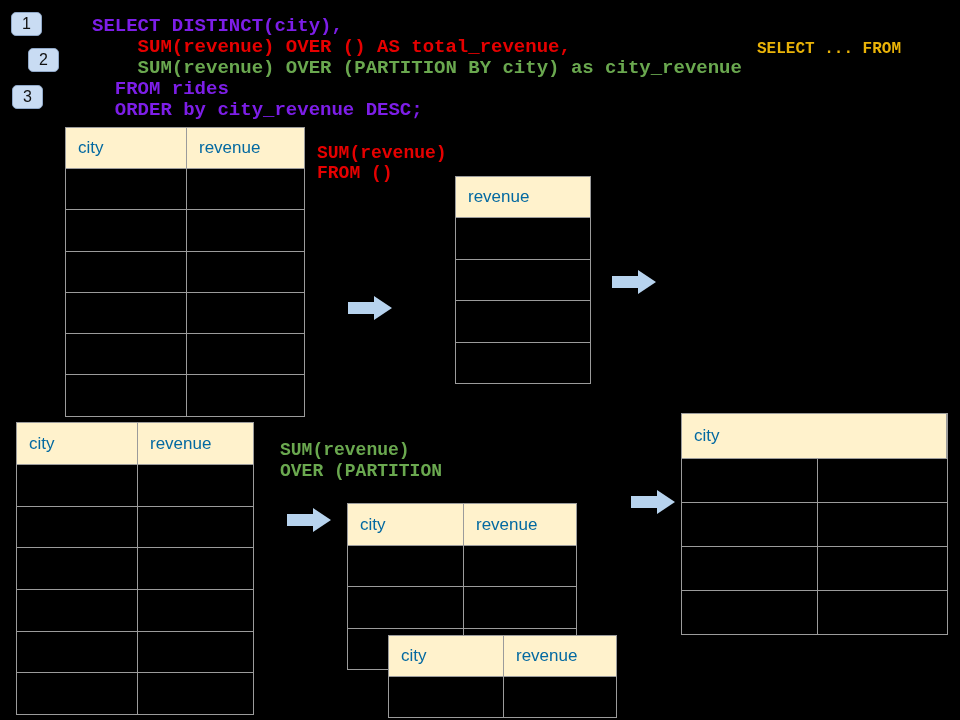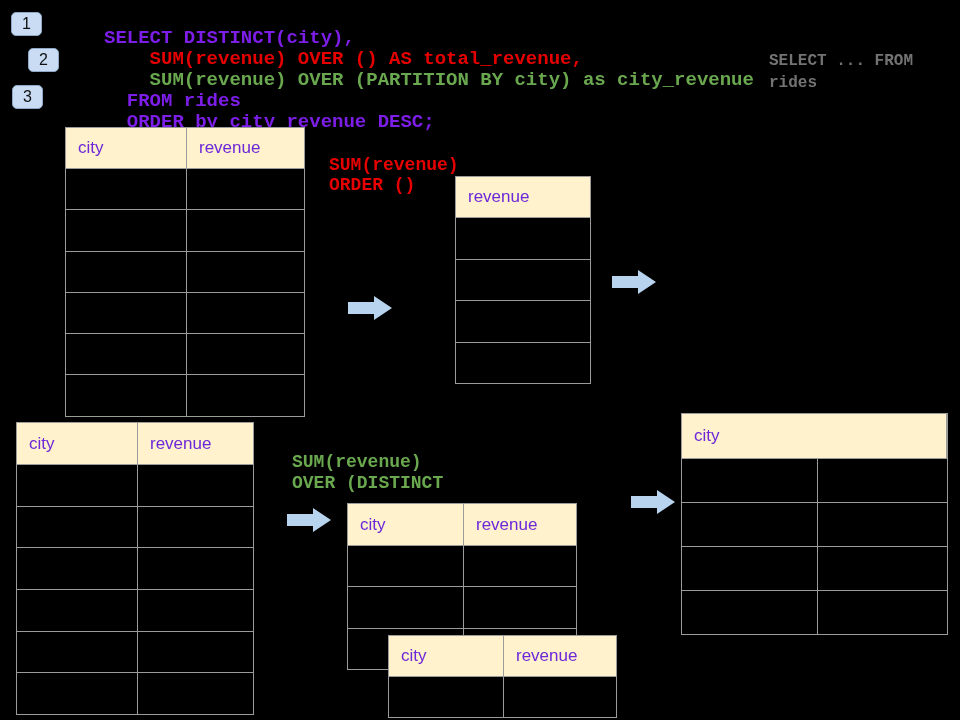--- a/index.html
+++ b/index.html
@@ -1,36 +1,36 @@
 <!DOCTYPE html>
 <html style="--purple: #7d1ee8; --red: #e60000; --green: #6aa84f; --arrow: #b7d3ee; --header_bg: #fff2cc; --table_border: #9b9b9b; --badge_bg: #c9dcf3; --badge_border: #90a8c8; --background: #000000;"><head>
 <meta charset="utf-8">
 <style>
   html,body{margin:0;padding:0;}
   body{position:relative;width:960px;height:720px;background:#000;overflow:hidden;
        font-family:"Liberation Sans",sans-serif;}
   
-  .codeblock{position:absolute;margin:16px;white-space:pre;
+  .codeblock{position:absolute;margin:4px;white-space:pre;
              font-family:"Liberation Mono",monospace;font-weight:bold;}
   #sql-code{left:88px;top:12px;font-size:19px;line-height:21px;}
   #ann-select-from{left:753px;top:34px;font-size:16px;line-height:22px;}
   #ann-total{left:313px;top:139px;font-size:18px;line-height:20px;}
   #ann-partition{left:276px;top:436px;font-size:18px;line-height:21px;}
   
   .badge{position:absolute;width:31px;height:24px;border-radius:5px;
          background:var(--badge_bg);border:1px solid var(--badge_border);
          display:flex;align-items:center;justify-content:center;
          font-size:16px;color:#111;box-sizing:border-box;}
   
   .tbl{position:absolute;background:#000;border:1px solid var(--table_border);
        box-sizing:border-box;z-index:1;}
   .tbl.overlay{z-index:5;}
   .thead{display:flex;height:var(--hh);background:var(--header_bg);}
   .hcell{box-sizing:border-box;display:flex;align-items:center;padding-left:12px;
-         font-size:17px;color:#6d28d9;}
+         font-size:17px;color:#0369a1;}
   .hcell:first-child{width:var(--c1);border-right:1px solid var(--table_border);}
   .hcell:last-child{flex:1;text-align:center;}
   .trow{display:flex;height:var(--rh);border-top:1px solid var(--table_border);
         box-sizing:border-box;}
   .cell{box-sizing:border-box;}
   .cell:first-child{width:var(--c1);border-right:1px solid var(--table_border);}
   .cell:last-child{flex:1;}
   .tbl.single .hcell:first-child,.tbl.single .cell:first-child{
         width:auto;flex:1;border-right:none;}
   
@@ -39,25 +39,25 @@
 </style>
 </head>
 <body>
 
 <div class="badge" style="left:11px;top:12px;">1</div>
 <div class="badge" style="left:28px;top:48px;">2</div>
 <div class="badge" style="left:12px;top:85px;">3</div>
 
 <pre class="codeblock" id="sql-code"><div style="color: rgb(125, 30, 232);">SELECT DISTINCT(city),</div><div style="color: rgb(230, 0, 0);">    SUM(revenue) OVER () AS total_revenue,</div><div style="color: rgb(106, 168, 79);">    SUM(revenue) OVER (PARTITION BY city) as city_revenue</div><div style="color: rgb(125, 30, 232);">  FROM rides</div><div style="color: rgb(125, 30, 232);">  ORDER by city_revenue DESC;</div></pre>
 
-<pre class="codeblock" id="ann-select-from" style="color: #737373;"><div>SELECT ... FROM</div><div>rides</div></pre>
-
-<pre class="codeblock" id="ann-total" style="color: rgb(230, 0, 0);"><div>SUM(revenue)</div><div>ORDER ()</div></pre>
-
-<pre class="codeblock" id="ann-partition" style="color: rgb(106, 168, 79);"><div>SUM(revenue)</div><div>OVER (DISTINCT</div></pre>
+<pre class="codeblock" id="ann-select-from" style="color: #eab308;"><div>SELECT ... FROM</div></pre>
+
+<pre class="codeblock" id="ann-total" style="color: rgb(230, 0, 0);"><div>SUM(revenue)</div><div>FROM ()</div></pre>
+
+<pre class="codeblock" id="ann-partition" style="color: rgb(106, 168, 79);"><div>SUM(revenue)</div><div>OVER (PARTITION</div></pre>
 
 <div class="tbl" style="left:65px;top:127px;width:240px;--hh:40px;--rh:41.3px;--c1:121px;">
   <div class="thead">
     <div class="hcell">city</div>
     <div class="hcell">revenue</div>
   </div>
   <div>
       <div class="trow">
         <div class="cell"></div>
         <div class="cell"></div>

